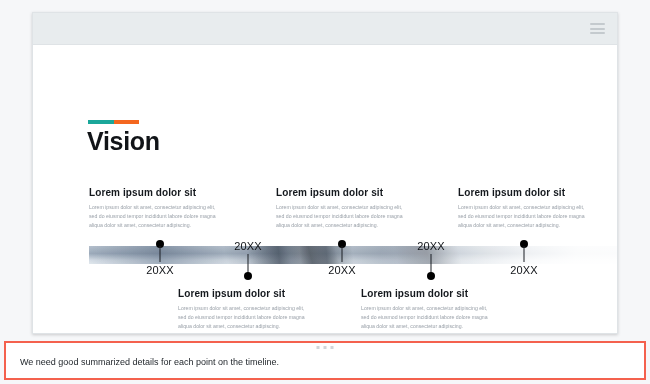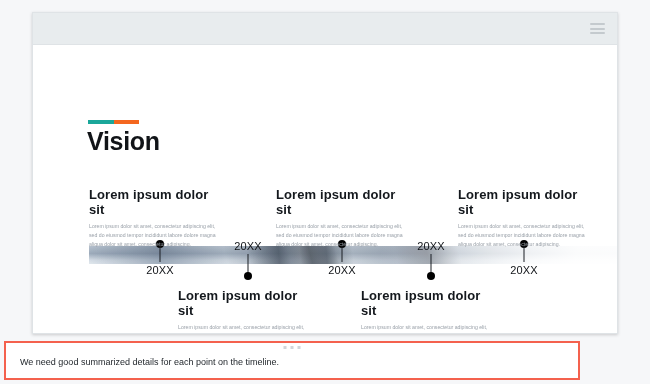--- a/index.html
+++ b/index.html
@@ -146,39 +146,39 @@
   .tl-up .tl-year { top: 24px; }
 
   
   .tl-dn .tl-year { top: 0px; }
   .tl-dn .tl-stem { top: 14px; height: 20px; }
   .tl-dn .tl-dot  { top: 32px; }
 
   
   .txt-block { position: absolute; width: 136px; }
   .txt-head {
-    font-size: 13px;
+    font-size: 10px;
     font-weight: bold;
     color: #14181d;
     margin: 0 0 5px 0;
     letter-spacing: 0.1px;
   }
   .txt-body {
     font-size: 5.2px;
     line-height: 1.75;
     color: #9aa1a9;
     margin: 0;
   }
 
   
   #prompt-bar {
     position: absolute;
     left: 4px;
     top: 341px;
-    width: 576px;
+    width: 642px;
     height: 39px;
     border: 2px solid #f4614e;
     background: #ffffff;
     box-sizing: border-box;
   }
   #drag-handle {
     position: absolute;
     left: 50%;
     top: 3px;
     transform: translateX(-50%);

